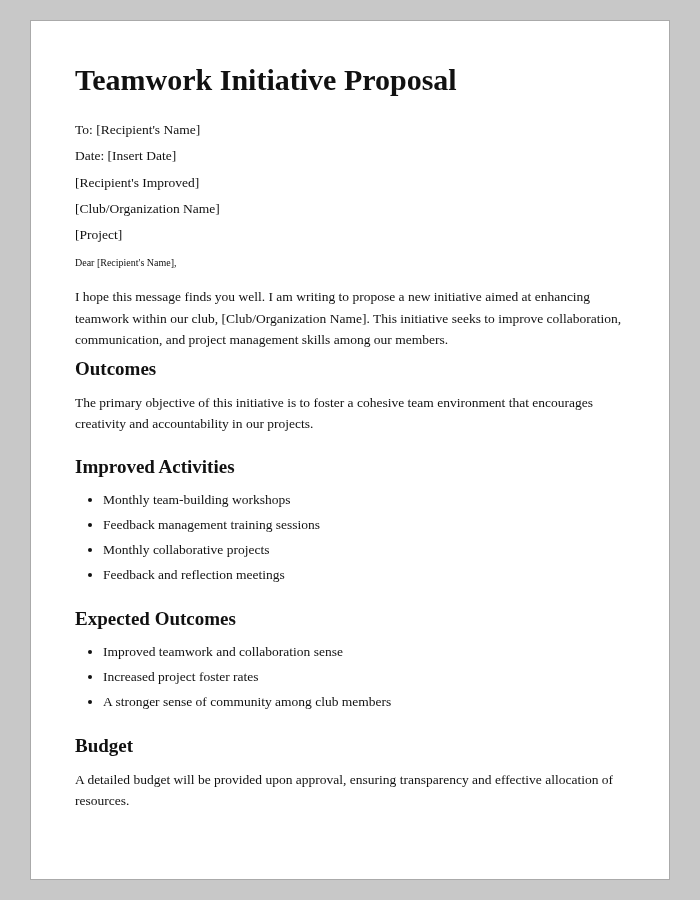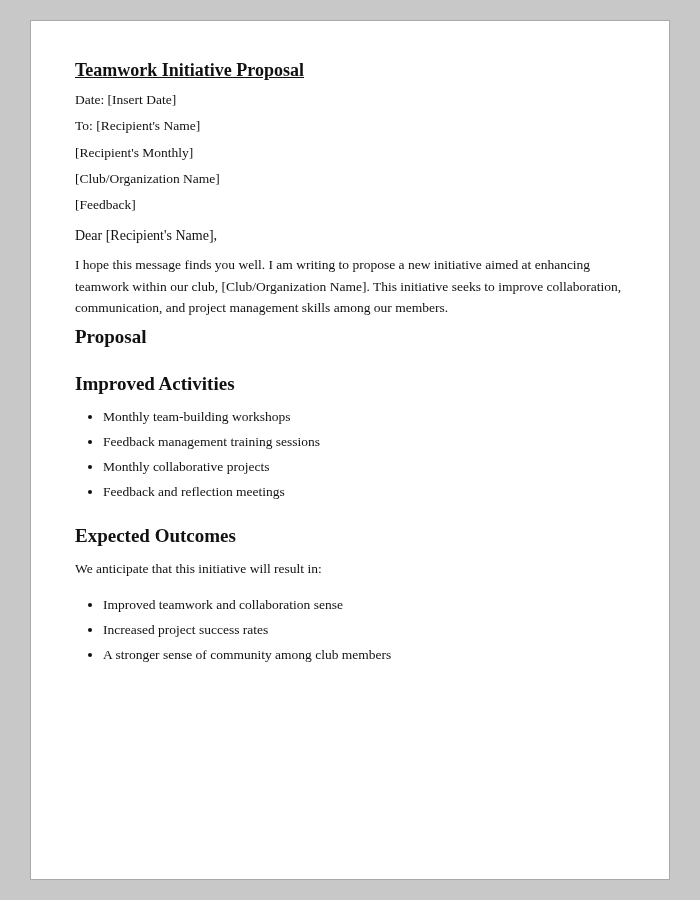--- a/index.html
+++ b/index.html
@@ -24,36 +24,35 @@
       width: 640px;
       min-height: 860px;
       padding: 36px 44px;
       border: 1px solid #aaa;
       font-size: 13.5px;
       line-height: 1.5;
       color: #111;
     }
 
     .doc-title {
-      font-size: 18px;
+      font-size: 30px;
       font-weight: bold;
-      margin-bottom: 6px;
+      margin-bottom: 18px;
       font-family: Georgia, serif;
-      text-decoration: underline;
     }
 
     .meta-line {
       margin-bottom: 6px;
       font-size: 13.5px;
     }
 
     .salutation {
       margin-top: 10px;
-      margin-bottom: 8px;
-      font-size: 14px;
+      margin-bottom: 16px;
+      font-size: 10px;
     }
 
     .intro-para {
       font-size: 13.5px;
       margin-bottom: 4px;
       line-height: 1.6;
     }
 
     .section-heading {
       font-size: 19px;
@@ -84,48 +83,52 @@
       margin-bottom: 2px;
     }
   </style>
 </head>
 <body>
 
 <div class="document">
 
   <div class="doc-title">Teamwork Initiative Proposal</div>
 
+  <div class="meta-line">To: [Recipient's Name]</div>
   <div class="meta-line">Date: [Insert Date]</div>
-  <div class="meta-line">To: [Recipient's Name]</div>
-  <div class="meta-line">[Recipient's Monthly]</div>
+  <div class="meta-line">[Recipient's Improved]</div>
   <div class="meta-line">[Club/Organization Name]</div>
-  <div class="meta-line">[Feedback]</div>
+  <div class="meta-line">[Project]</div>
 
   <div class="salutation">Dear [Recipient's Name],</div>
 
   <p class="intro-para">I hope this message finds you well. I am writing to propose a new initiative aimed at enhancing teamwork within our club, [Club/Organization Name]. This initiative seeks to improve collaboration, communication, and project management skills among our members.</p>
 
   <div class="section-block">
-    <div class="section-heading">Proposal</div>
+    <div class="section-heading">Outcomes</div>
+    <p class="section-para">The primary objective of this initiative is to foster a cohesive team environment that encourages creativity and accountability in our projects.</p>
   </div>
 
   <div class="section-block">
     <div class="section-heading">Improved Activities</div>
     <ul class="doc-list">
       <li>Monthly team-building workshops</li>
       <li>Feedback management training sessions</li>
       <li>Monthly collaborative projects</li>
       <li>Feedback and reflection meetings</li>
     </ul>
   </div>
 
   <div class="section-block">
     <div class="section-heading">Expected Outcomes</div>
-    <p class="section-para">We anticipate that this initiative will result in:</p>
     <ul class="doc-list">
       <li>Improved teamwork and collaboration sense</li>
-      <li>Increased project success rates</li>
+      <li>Increased project foster rates</li>
       <li>A stronger sense of community among club members</li>
     </ul>
   </div>
 
+  <div class="section-block">
+    <div class="section-heading">Budget</div>
+    <p class="section-para">A detailed budget will be provided upon approval, ensuring transparency and effective allocation of resources.</p>
+  </div>
 
 </div>
 
 </body></html>

